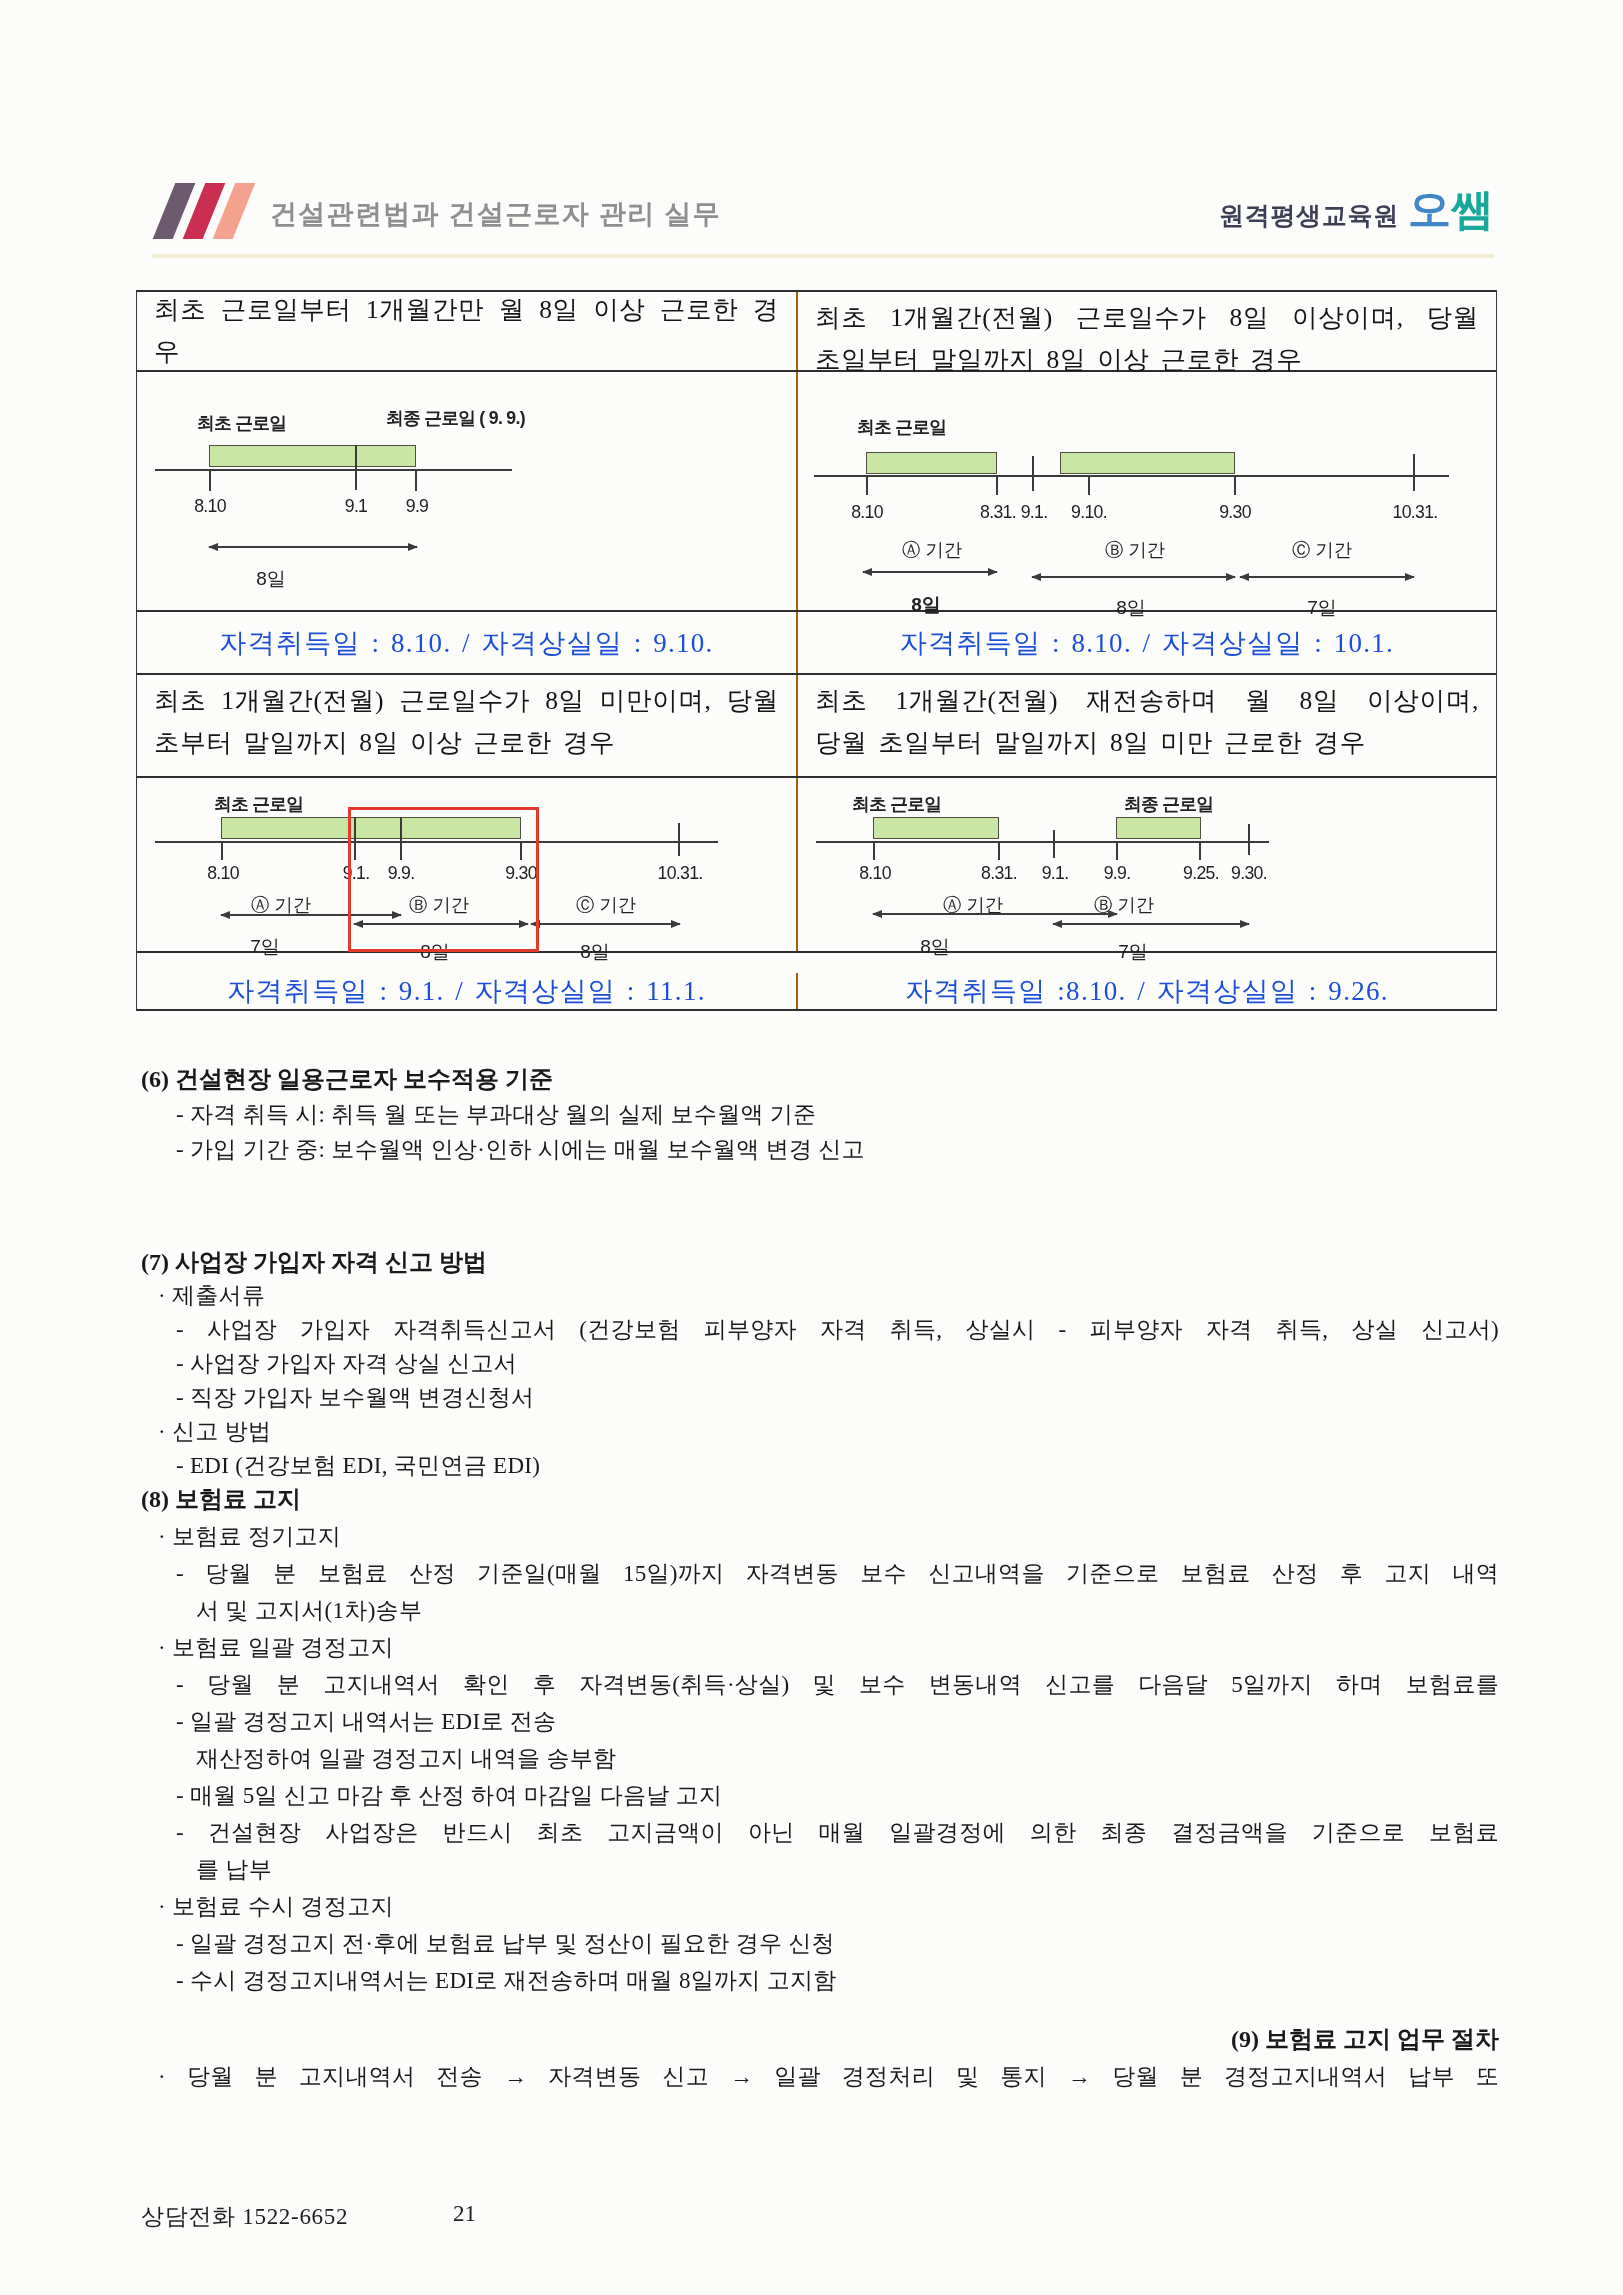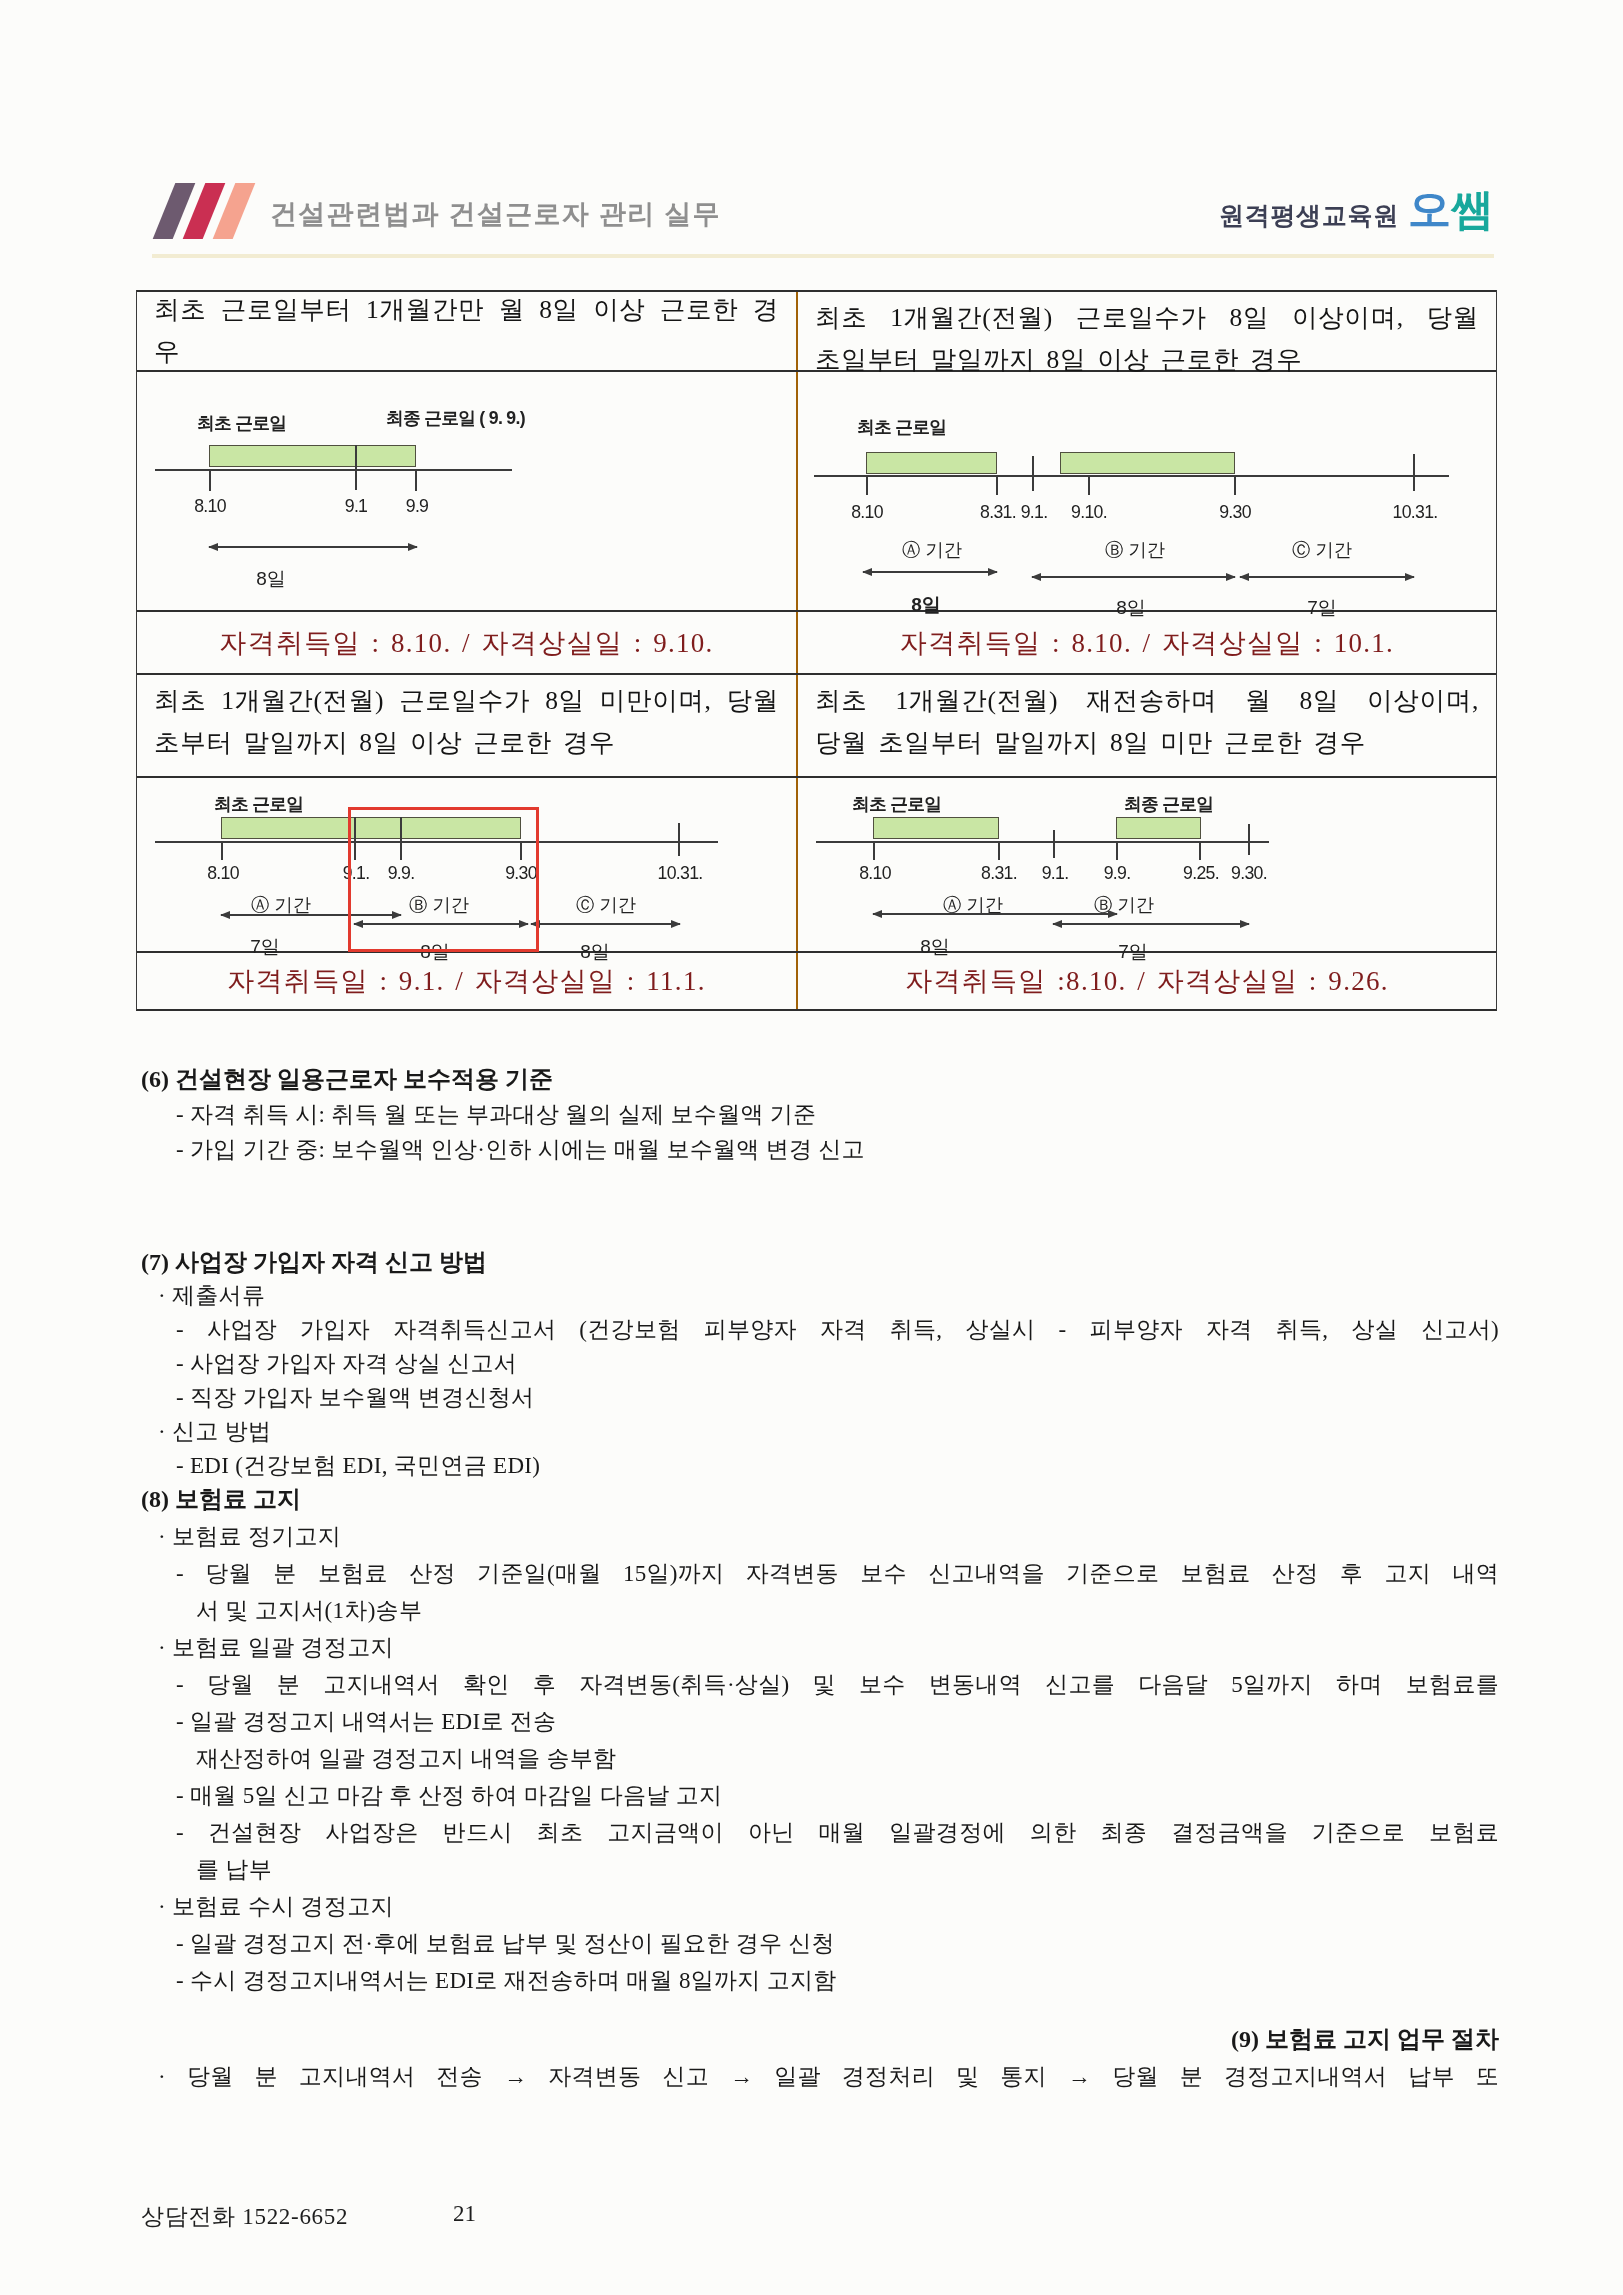--- a/index.html
+++ b/index.html
@@ -24,27 +24,27 @@
   .tbl{position:absolute;left:136px;top:290px;width:1359px;
        border-left:1.3px solid #3a3a3a;border-right:1.3px solid #3a3a3a;border-bottom:2.6px solid #2e2e2e;}
   .trow{display:flex;border-top:2.6px solid #2e2e2e;box-sizing:border-box;}
   .c-l{width:661px;flex:none;border-right:2px solid #a16207;position:relative;box-sizing:border-box;}
   .c-r{flex:1;position:relative;box-sizing:border-box;}
   .r1{height:80px;}
   .r2{height:240px;}
   .r3{height:63px;}
   .r4{height:103px;}
   .r5{height:175px;}
-  .r6{height:58px;}
+  .r6{height:58px;align-items:flex-end;}
   .hcell{padding:5.2px 17px;font-size:25.5px;line-height:42px;letter-spacing:0.7px;word-spacing:3.9px;color:#151515;}
   .vcenter{display:flex;align-items:center;}
   .vcenter .hcell{width:100%;}
   .jl{text-align:justify;text-align-last:justify;}
   .qrow{display:flex;align-items:center;justify-content:center;}
-  .qual{font-size:27px;letter-spacing:1.3px;word-spacing:2.6px;color:#7f1d1d;white-space:nowrap;}
+  .qual{font-size:27px;letter-spacing:1.3px;word-spacing:2.6px;color:#1d4ed8;white-space:nowrap;}
 
   
   .dg{position:absolute;inset:0;}
   .dg-lbl{position:absolute;font-family:"Liberation Sans",sans-serif;font-weight:700;font-size:17.7px;
           letter-spacing:-0.7px;color:#222;white-space:nowrap;}
   .axis{position:absolute;height:2px;background:#3b3b3b;}
   .gbar{position:absolute;height:22px;background:#c9e6a4;border:1.3px solid #50503f;box-sizing:border-box;}
   .tick{position:absolute;width:2px;background:#3b3b3b;}
   .dt,.per,.dlab{position:absolute;transform:translateX(-50%);font-family:"Liberation Sans",sans-serif;
                  white-space:nowrap;color:#222;}

